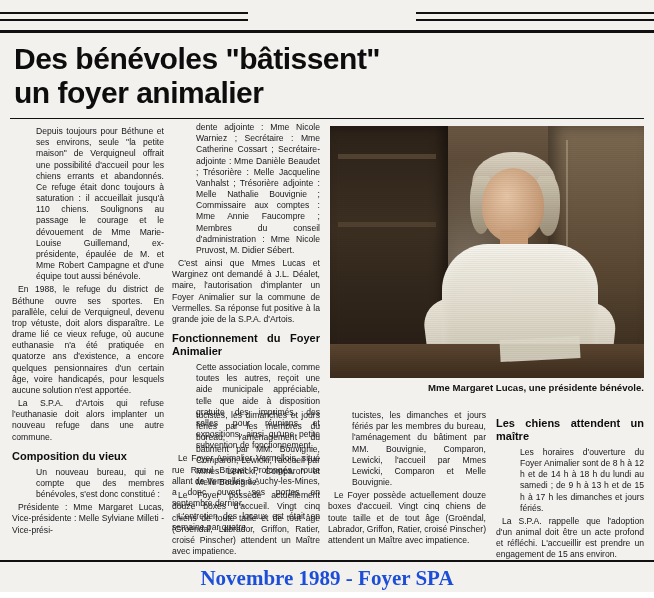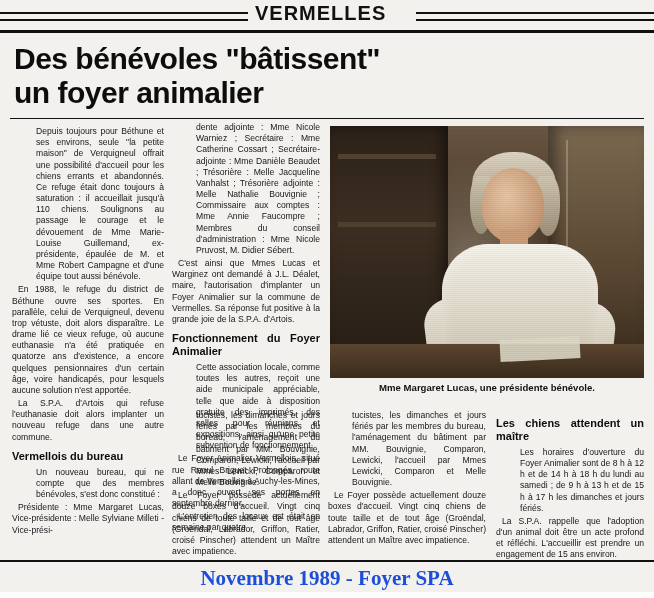--- a/index.html
+++ b/index.html
@@ -209,21 +209,21 @@
     opacity: .55;
   }
   .caption {
     position: absolute;
     left: 330px; top: 382px;
     width: 314px;
     font-family: "Liberation Sans", sans-serif;
     font-weight: bold;
     font-size: 9.6px;
     color: #121212;
-    text-align: center;
+    text-align: right;
   }
   
   .footer-rule {
     position: absolute;
     left: 0; top: 560px;
     width: 654px;
     border-top: 2px solid #111;
   }
   .footer {
     position: absolute;
@@ -242,34 +242,33 @@
   }
 </style>
 </head>
 <body>
 
 <div id="page">
 
   <div class="banner">
     <div class="rule-left"></div>
     <div class="rule-right"></div>
-    <div class="town">VERMELLES</div>
   </div>
 
   <div class="headline">
     <span>Des bénévoles "bâtissent"</span>
     <span class="l2">un foyer animalier</span>
   </div>
   <div class="headline-rule"></div>
 
   <div class="col col1">
     <p class="noind">Depuis toujours pour Béthune et ses environs, seule "la petite maison" de Verquigneul offrait une possibilité d'accueil pour les chiens errants et abandonnés. Ce refuge était donc toujours à saturation : il accueillait jusqu'à 110 chiens. Soulignons au passage le courage et le dévouement de Mme Marie-Louise Guillemand, ex-présidente, épaulée de M. et Mme Robert Campagne et d'une équipe tout aussi bénévole.</p>
     <p>En 1988, le refuge du district de Béthune ouvre ses sportes. En parallèle, celui de Verquigneul, devenu trop vétuste, doit alors disparaître. Le drame lié ce vieux refuge, où aucune euthanasie n'a été pratiquée en quatorze ans d'existence, a encore quelques pensionnaires d'un certain âge, voire handicapés, pour lesquels aucune solution n'est apportée.</p>
     <p>La S.P.A. d'Artois qui refuse l'euthanasie doit alors implanter un nouveau refuge dans une autre commune.</p>
-    <div class="subhead">Vermellois du bureau</div>
+    <div class="subhead">Composition du vieux</div>
     <p class="noind">Un nouveau bureau, qui ne compte que des membres bénévoles, s'est donc constitué :</p>
     <p>Présidente : Mme Margaret Lucas, Vice-présidente : Melle Sylviane Milleti - Vice-prési-</p>
   </div>
 
   <div class="col col2">
     <p class="noind">dente adjointe : Mme Nicole Warniez ; Secrétaire : Mme Catherine Cossart ; Secrétaire-adjointe : Mme Danièle Beaudet ; Trésorière : Melle Jacqueline Vanhalst ; Trésorière adjointe : Melle Nathalie Bouvignie ; Commissaire aux comptes : Mme Annie Faucompre ; Membres du conseil d'administration : Mme Nicole Pruvost, M. Didier Sébert.</p>
     <p>C'est ainsi que Mmes Lucas et Warginez ont demandé à J.L. Déalet, maire, l'autorisation d'implanter un Foyer Animalier sur la commune de Vermelles. Sa réponse fut positive à la grande joie de la S.P.A. d'Artois.</p>
     <div class="subhead">Fonctionnement du Foyer Animalier</div>
     <p class="noind">Cette association locale, comme toutes les autres, reçoit une aide municipale appréciable, telle que aide à disposition gratuite des imprimés, des salles pour réunions et expositions, ainsi qu'une petite subvention de fonctionnement.</p>
     <p>Le Foyer Animalier Vermellois, situé rue Raoul Briquet Prolongés, route allant de Vermelles à Auchy-les-Mines, a donc ouvert ses portes en septembre dernier.</p>

